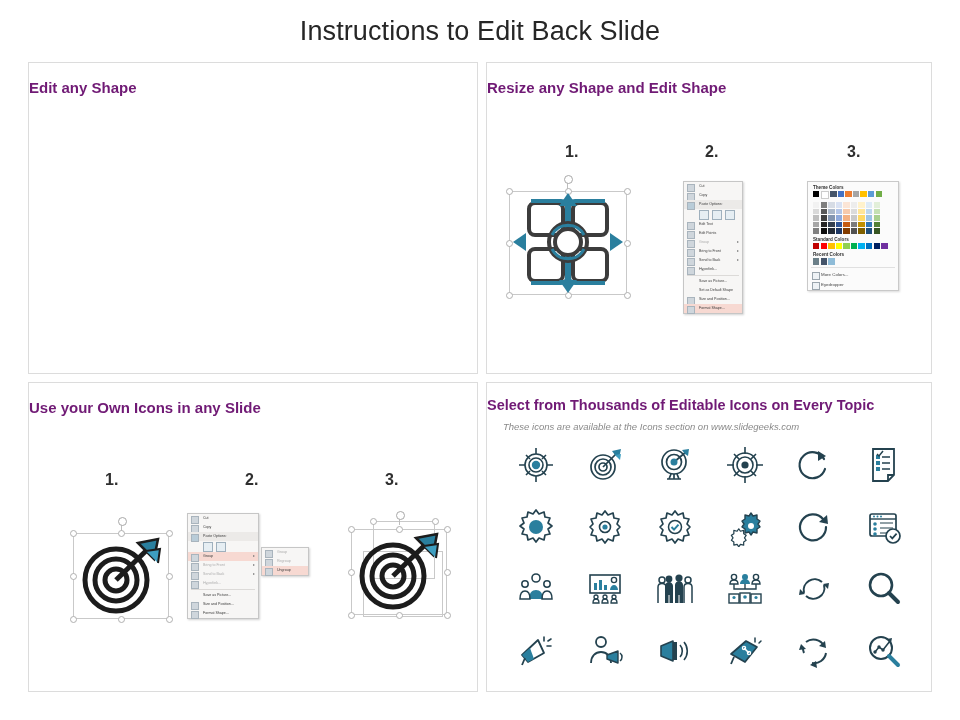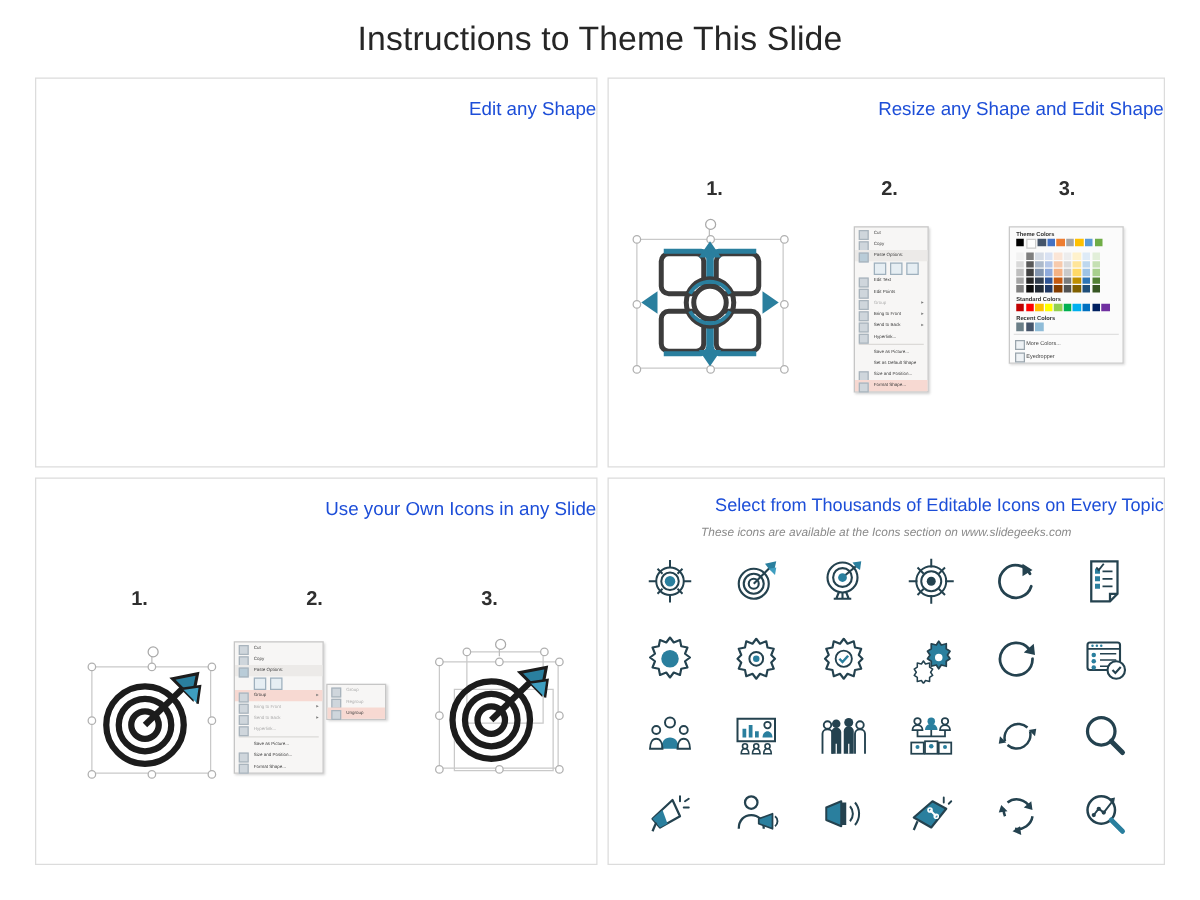--- a/index.html
+++ b/index.html
@@ -15,25 +15,25 @@
     font-size:27px;font-weight:400;color:#262626;letter-spacing:.1px;
   }
 
   .panel{position:absolute;border:1px solid #dcdcdc;background:#fff;box-sizing:border-box;}
   #panel-tl{left:28px;top:62px;width:450px;height:312px;}
   #panel-tr{left:486px;top:62px;width:446px;height:312px;}
   #panel-bl{left:28px;top:382px;width:450px;height:310px;}
   #panel-br{left:486px;top:382px;width:446px;height:310px;}
 
   .panel-heading{
-    position:absolute;top:16px;left:0;width:100%;text-align:right;
-    font-size:15px;color:#1d4ed8;font-weight:400;
+    position:absolute;top:16px;left:0;width:100%;text-align:left;
+    font-size:15px;color:#701a75;font-weight:700;
   }
   .panel-subheading{
-    position:absolute;top:38px;left:0;width:100%;text-align:center;
+    position:absolute;top:38px;left:16px;width:100%;
     font-size:9.5px;color:#8a8a8a;font-style:italic;
   }
   #panel-br .panel-heading{font-size:14.5px;top:14px;}
 
   .body-text{
     position:absolute;left:18px;width:414px;
     font-style:italic;font-size:13.2px;line-height:21px;color:#8b8b8b;
     text-align:justify;
   }
   #para-1{top:90px;}
@@ -82,21 +82,21 @@
   .icon-grid{position:absolute;left:14px;top:58px;width:418px;display:grid;
     grid-template-columns:repeat(6,1fr);row-gap:14px;}
   .icon-cell{display:flex;align-items:center;justify-content:center;height:48px;}
   .icon-cell svg{display:block;}
 </style>
 </head>
 <body>
 
 <div class="slide">
 
-  <div class="slide-title">Instructions to Theme This Slide</div>
+  <div class="slide-title">Instructions to Edit Back Slide</div>
 
   <div class="panel" id="panel-tl">
     <div class="panel-heading">Edit any Shape</div>
   </div>
 
   <div class="panel" id="panel-tr">
     <div class="panel-heading">Resize any Shape and Edit Shape</div>
 
     <div class="step-num" style="left:78px;top:80px;">1.</div>
     <div class="step-num" style="left:218px;top:80px;">2.</div>

